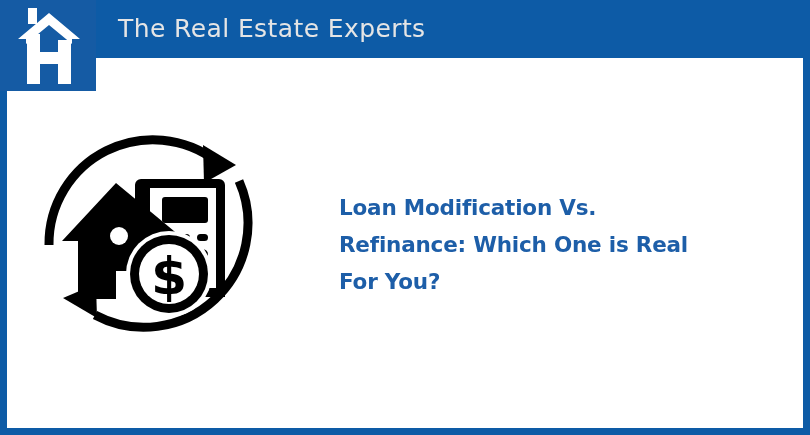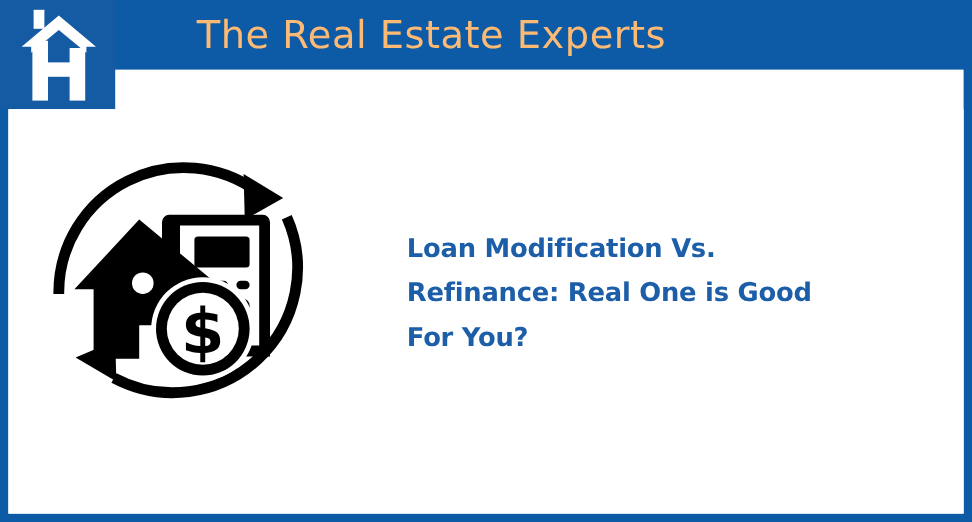--- a/index.html
+++ b/index.html
@@ -57,28 +57,27 @@
     top: 8px;
     width: 62px;
     height: 76px;
   }
   .header-title {
     position: absolute;
     left: 118px;
     top: 12px;
     width: 640px;
     height: 36px;
-    color: #fdba74;
-    font-size: 32px;
+    color: #e5e5e5;
+    font-size: 25px;
     font-weight: 400;
     letter-spacing: 0.4px;
     line-height: 34px;
     white-space: nowrap;
     font-family: "DejaVu Sans", sans-serif;
-    margin-left: 46px;
   }
 
   
   .body-area {
     position: absolute;
     left: 7px;
     top: 91px;
     width: 796px;
     height: 337px;
     background: #ffffff;
@@ -182,16 +181,16 @@
         <circle cx="79" cy="117" r="9" fill="#ffffff"></circle>
 
         <circle cx="129" cy="155" r="43" fill="#ffffff"></circle>
         <circle cx="129" cy="155" r="39" fill="#000000"></circle>
         <circle cx="129" cy="155" r="30" fill="#ffffff"></circle>
 
         <text x="129" y="175" font-family="DejaVu Sans, sans-serif" font-size="52" font-weight="bold" fill="#000000" text-anchor="middle">$</text>
       </svg>
     </div>
 
-    <div class="headline">Loan Modification Vs. Refinance: Real One is Good For You?</div>
+    <div class="headline">Loan Modification Vs. Refinance: Which One is Real For You?</div>
 
   </div>
 </div>
 
 </body></html>

